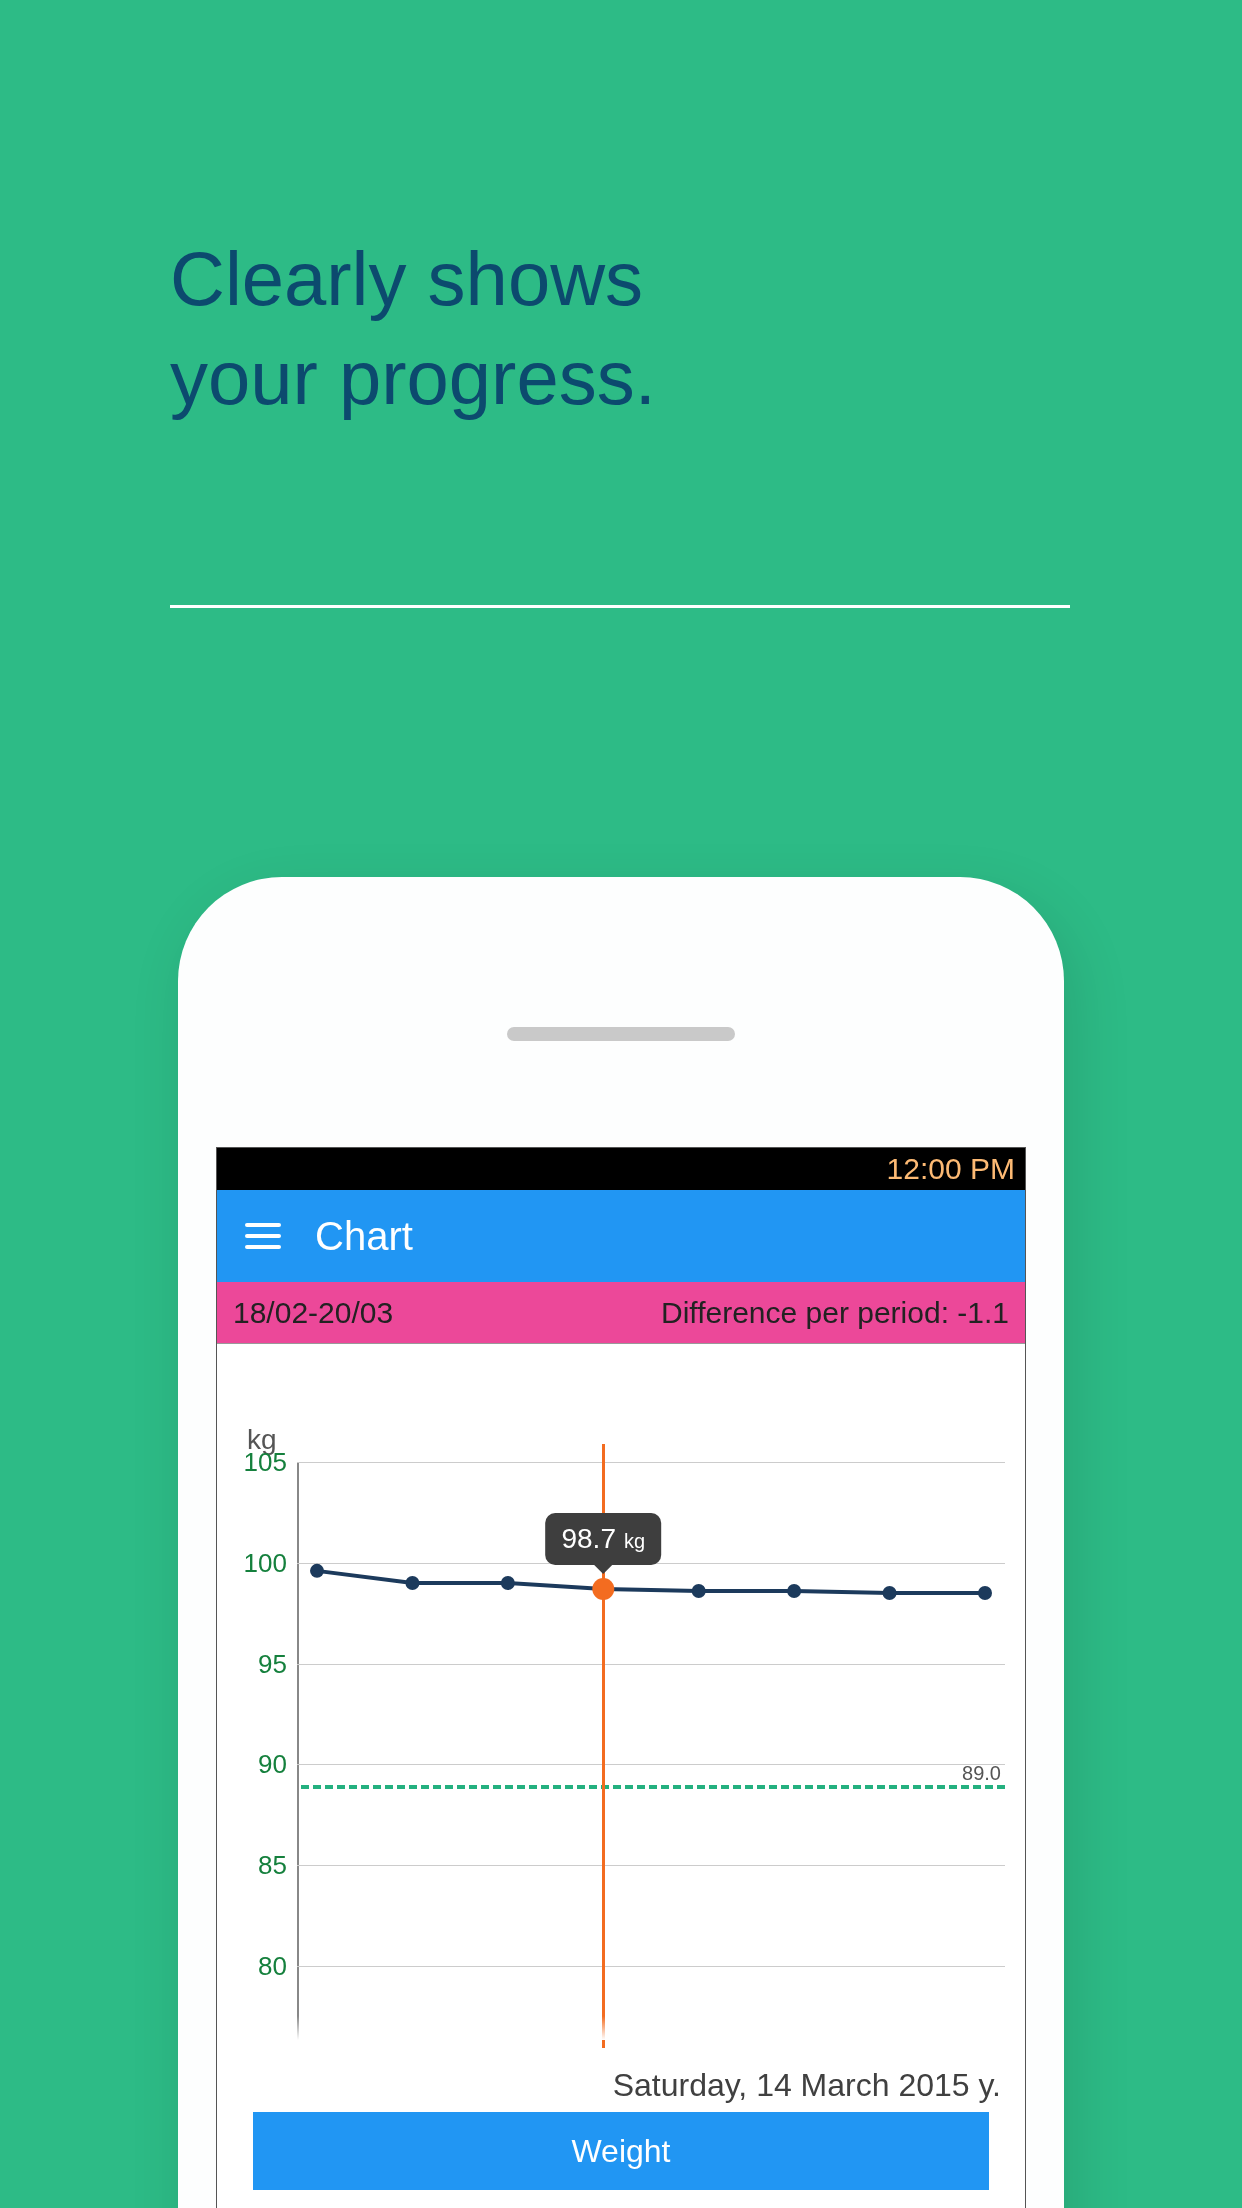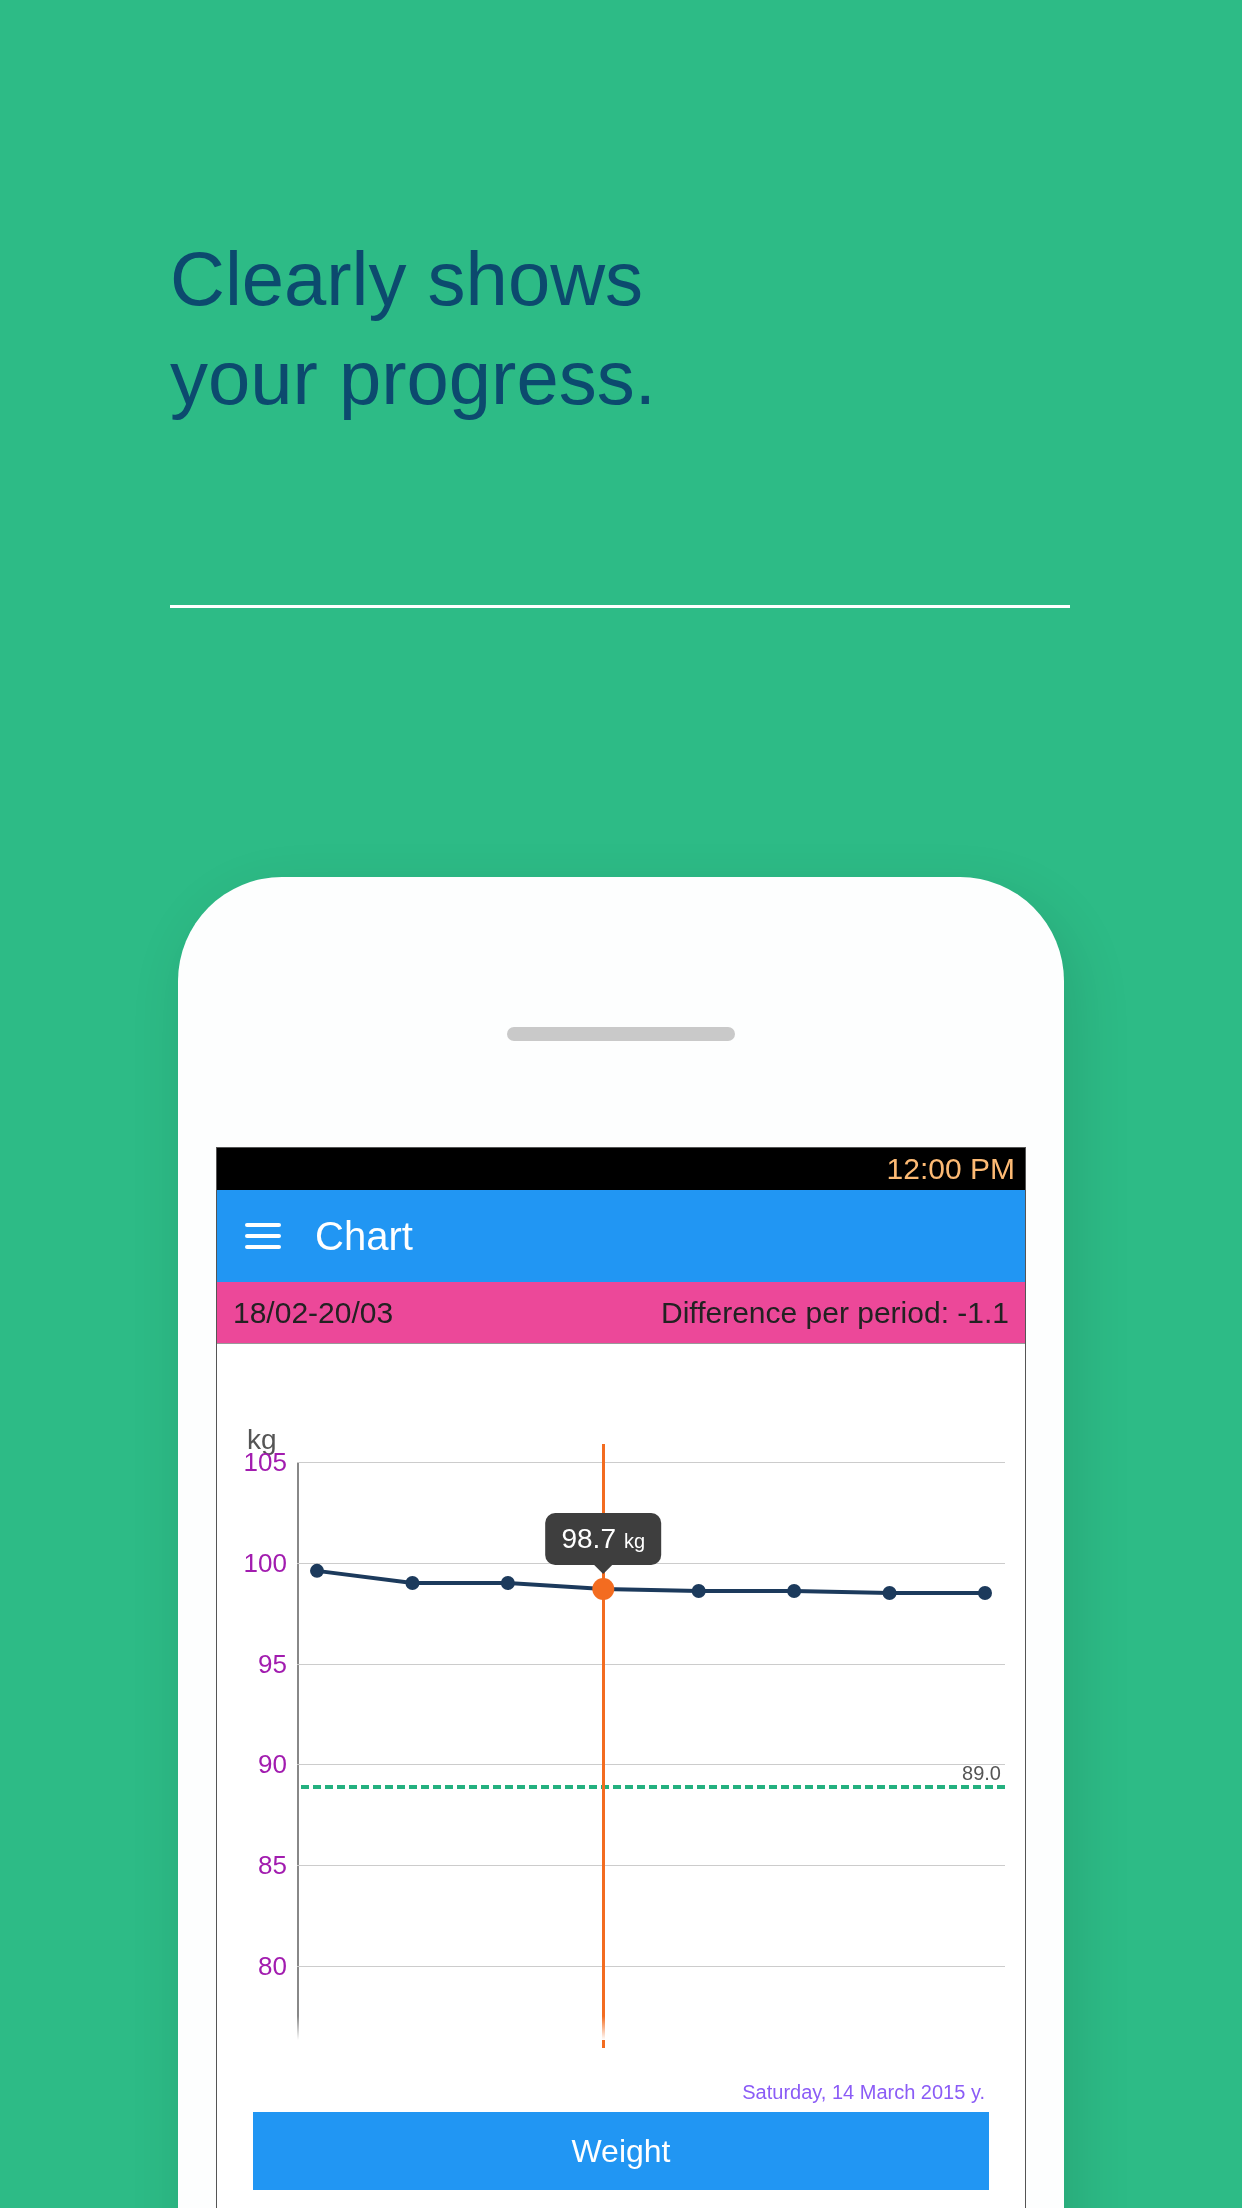--- a/index.html
+++ b/index.html
@@ -188,21 +188,21 @@
     right: 0;
     height: 1px;
     background: #ccc;
   }
   .y-label {
     position: absolute;
     right: 100%;
     transform: translateY(-50%);
     padding-right: 10px;
     font-size: 26px;
-    color: #a21caf;
+    color: #15803d;
     white-space: nowrap;
   }
   .target-line {
     position: absolute;
     left: 4px;
     right: 0;
     height: 0;
     border-top: 4px dashed #24b07f;
   }
   .target-label {
@@ -247,23 +247,23 @@
     position: absolute;
     top: 100%;
     left: 50%;
     transform: translateX(-50%);
     border: 9px solid transparent;
     border-top-color: #3e3e3e;
   }
   .date-caption {
     position: absolute;
     bottom: 104px;
-    right: 40px;
-    font-size: 20px;
-    color: #8b5cf6;
+    right: 24px;
+    font-size: 32px;
+    color: #404040;
   }
   .bottom-button {
     position: absolute;
     bottom: 18px;
     left: 36px;
     right: 36px;
     height: 78px;
     background: #2196f3;
     color: #fff;
     font-size: 32px;

